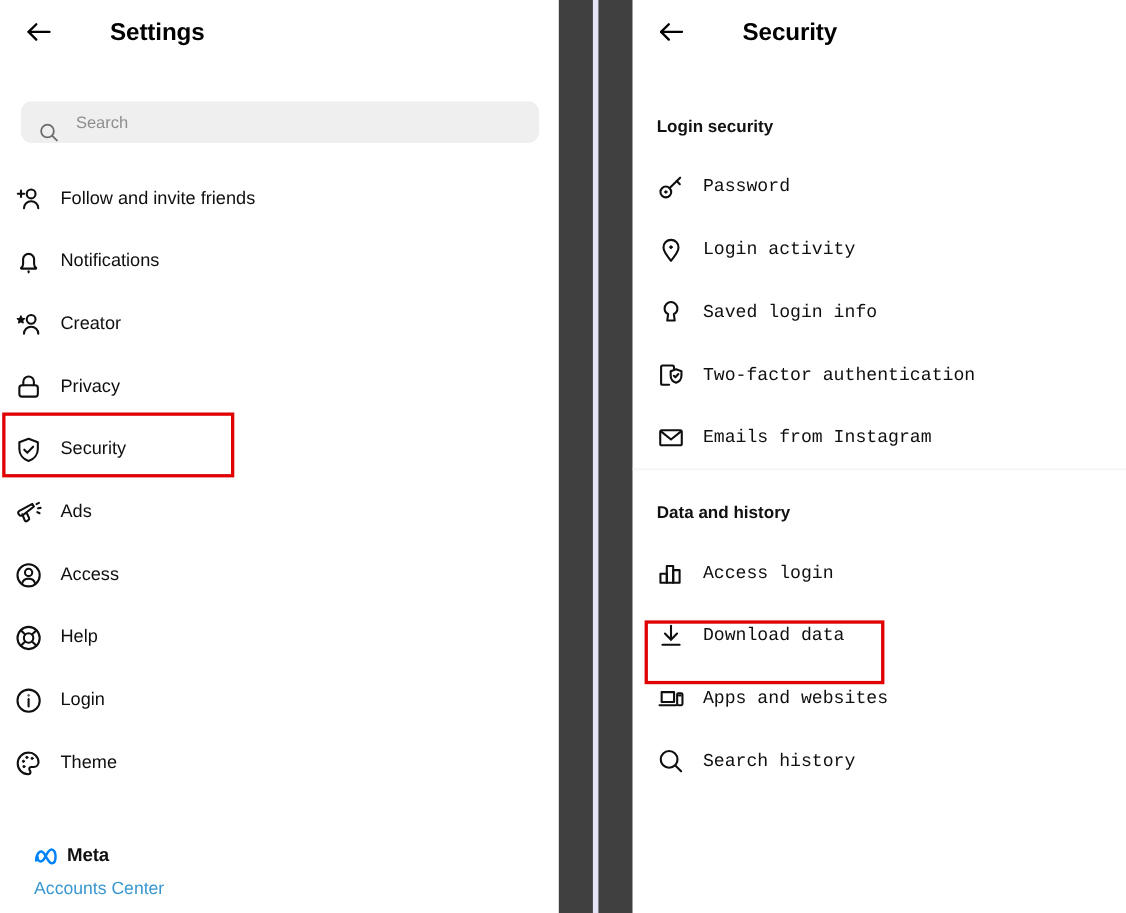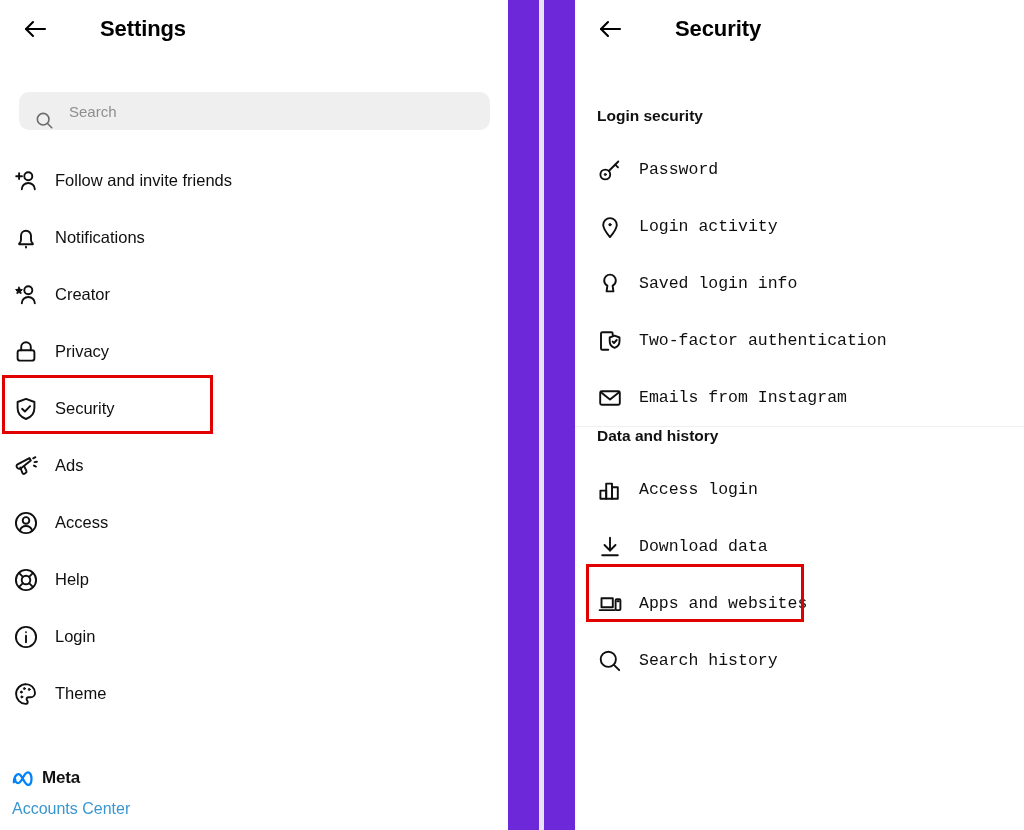--- a/index.html
+++ b/index.html
@@ -7,21 +7,21 @@
     width: 1024px; height: 830px;
     background: #ffffff;
     font-family: "Liberation Sans", sans-serif;
     -webkit-font-smoothing: antialiased;
   }
   .screen {
     position: relative;
     width: 1024px; height: 830px;
     display: flex;
     overflow: hidden;
-    background: #6d28d9;
+    background: #404040;
     gap: 31px;
   }
 
   
   .panel {
     position: relative;
     height: 830px;
     background: #ffffff;
   }
   .panel-left  { width: 508px; }
@@ -124,21 +124,21 @@
   .annot-box {
     position: absolute;
     border: 3px solid #e00000;
     pointer-events: none;
     z-index: 5;
   }
   #annot-security { left: 2px;   top: 375px; width: 211px; height: 59px; }
   #annot-download { left: 11px;  top: 564px; width: 218px; height: 58px; }
 
   
-  .footer { position: absolute; left: 12px; bottom: 12px; }
+  .footer { position: absolute; left: 31px; bottom: 12px; }
   .meta-row {
     display: flex;
     align-items: center;
     margin-bottom: 12px;
   }
   .meta-logo { flex: 0 0 26px; display: flex; align-items: center; }
   .meta-word {
     font-size: 17px;
     font-weight: bold;
     color: #111111;
@@ -386,21 +386,21 @@
             </svg>
           </span>
           <span class="mi-label">Emails from Instagram</span>
         </div>
 
       </div>
     </div>
 
     <div class="section-divider"></div>
 
-    <div style="">
+    <div style="margin-top:31px;">
       <div class="section-heading">Data and history</div>
 
       <div class="menu" style="margin-top:16px;">
 
         <div class="menu-item">
           <span class="mi-icon">
             <svg width="26" height="26" viewBox="0 0 26 26" fill="none" stroke="#0f0f0f" stroke-width="1.9" stroke-linecap="round" stroke-linejoin="round">
               <rect x="3.4" y="13.6" width="5.8" height="8.2"></rect>
               <rect x="9.2" y="6.6" width="5.8" height="15.2"></rect>
               <rect x="15" y="10.3" width="5.8" height="11.5"></rect>

